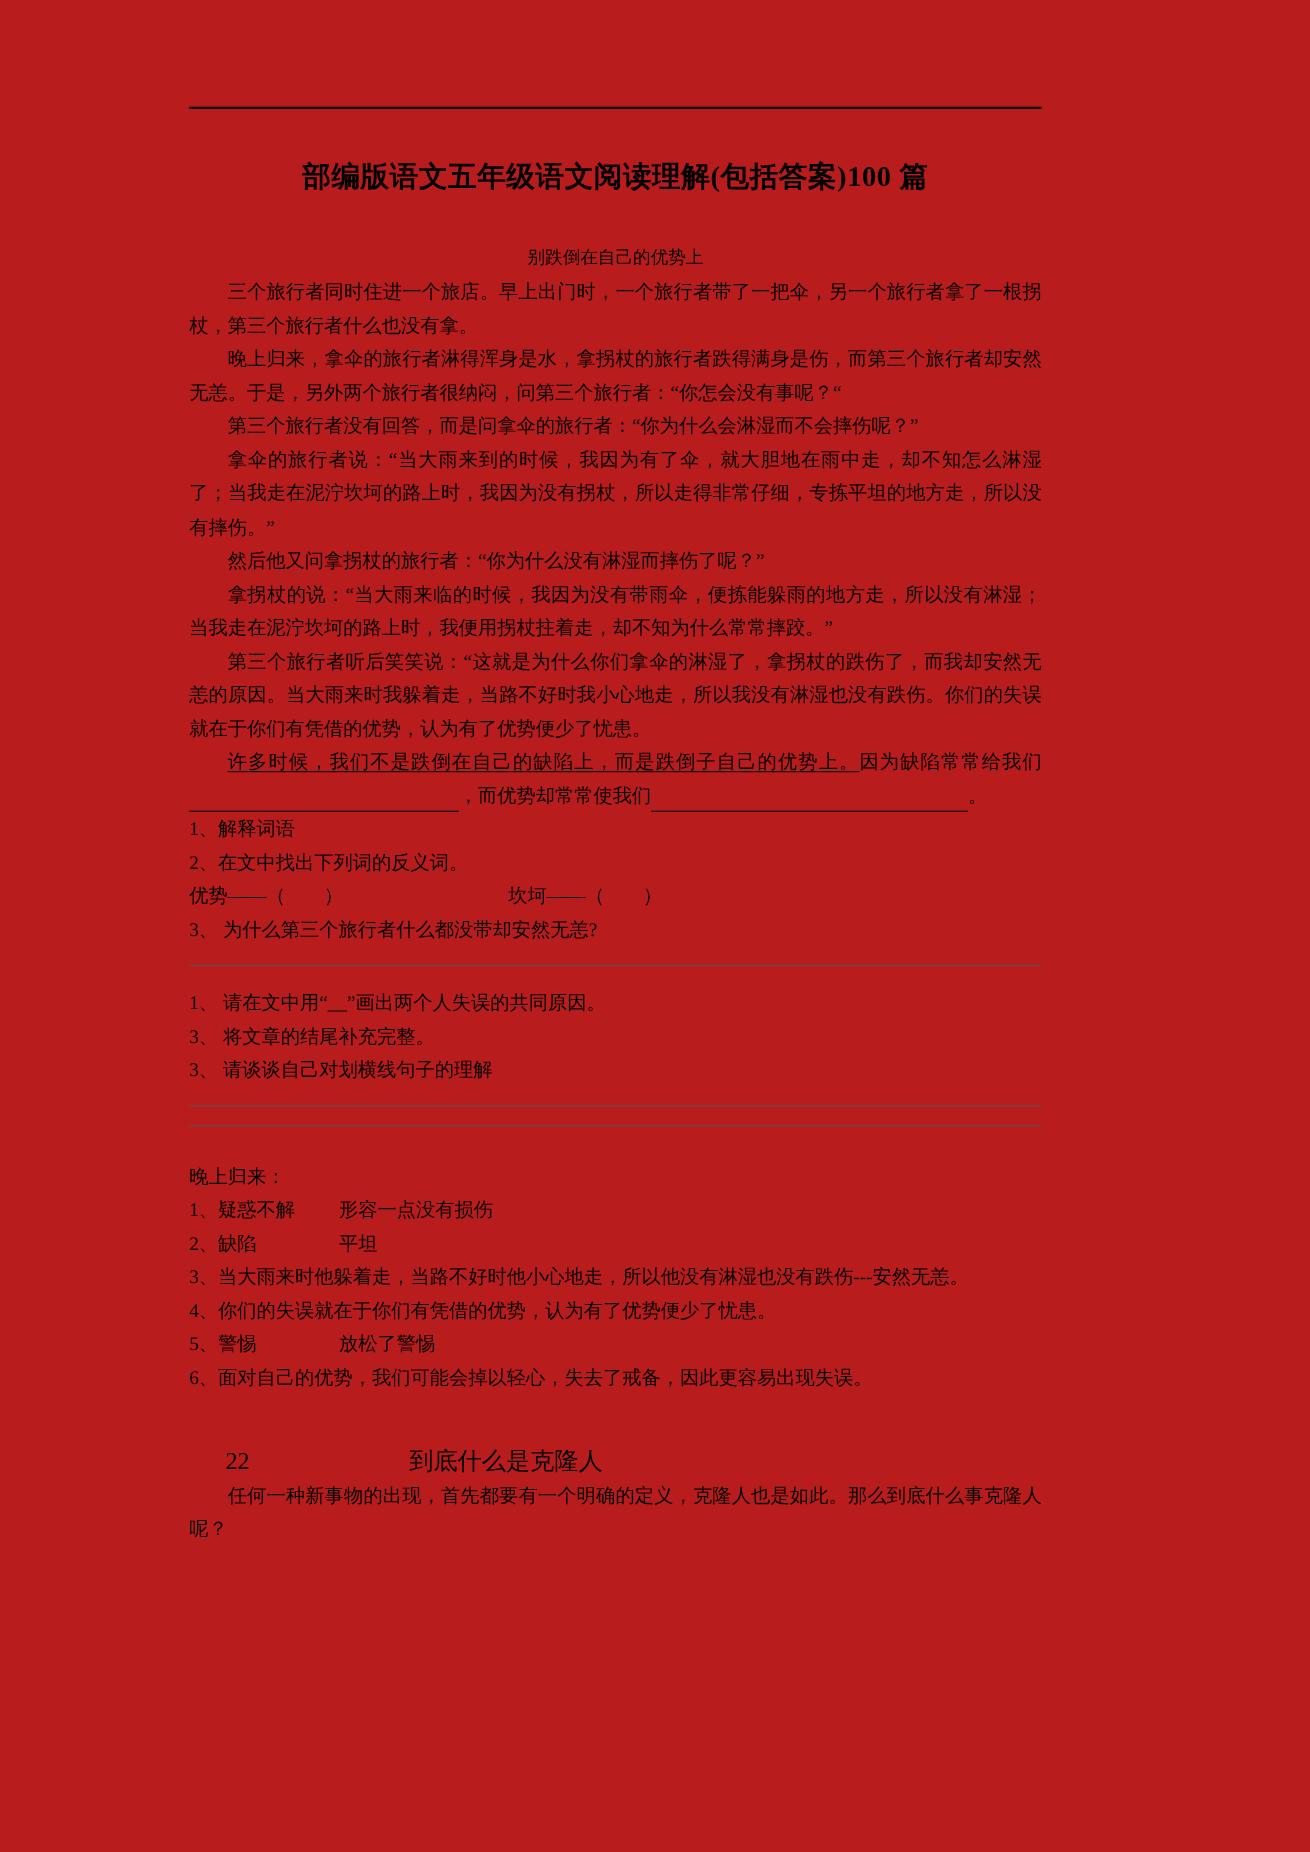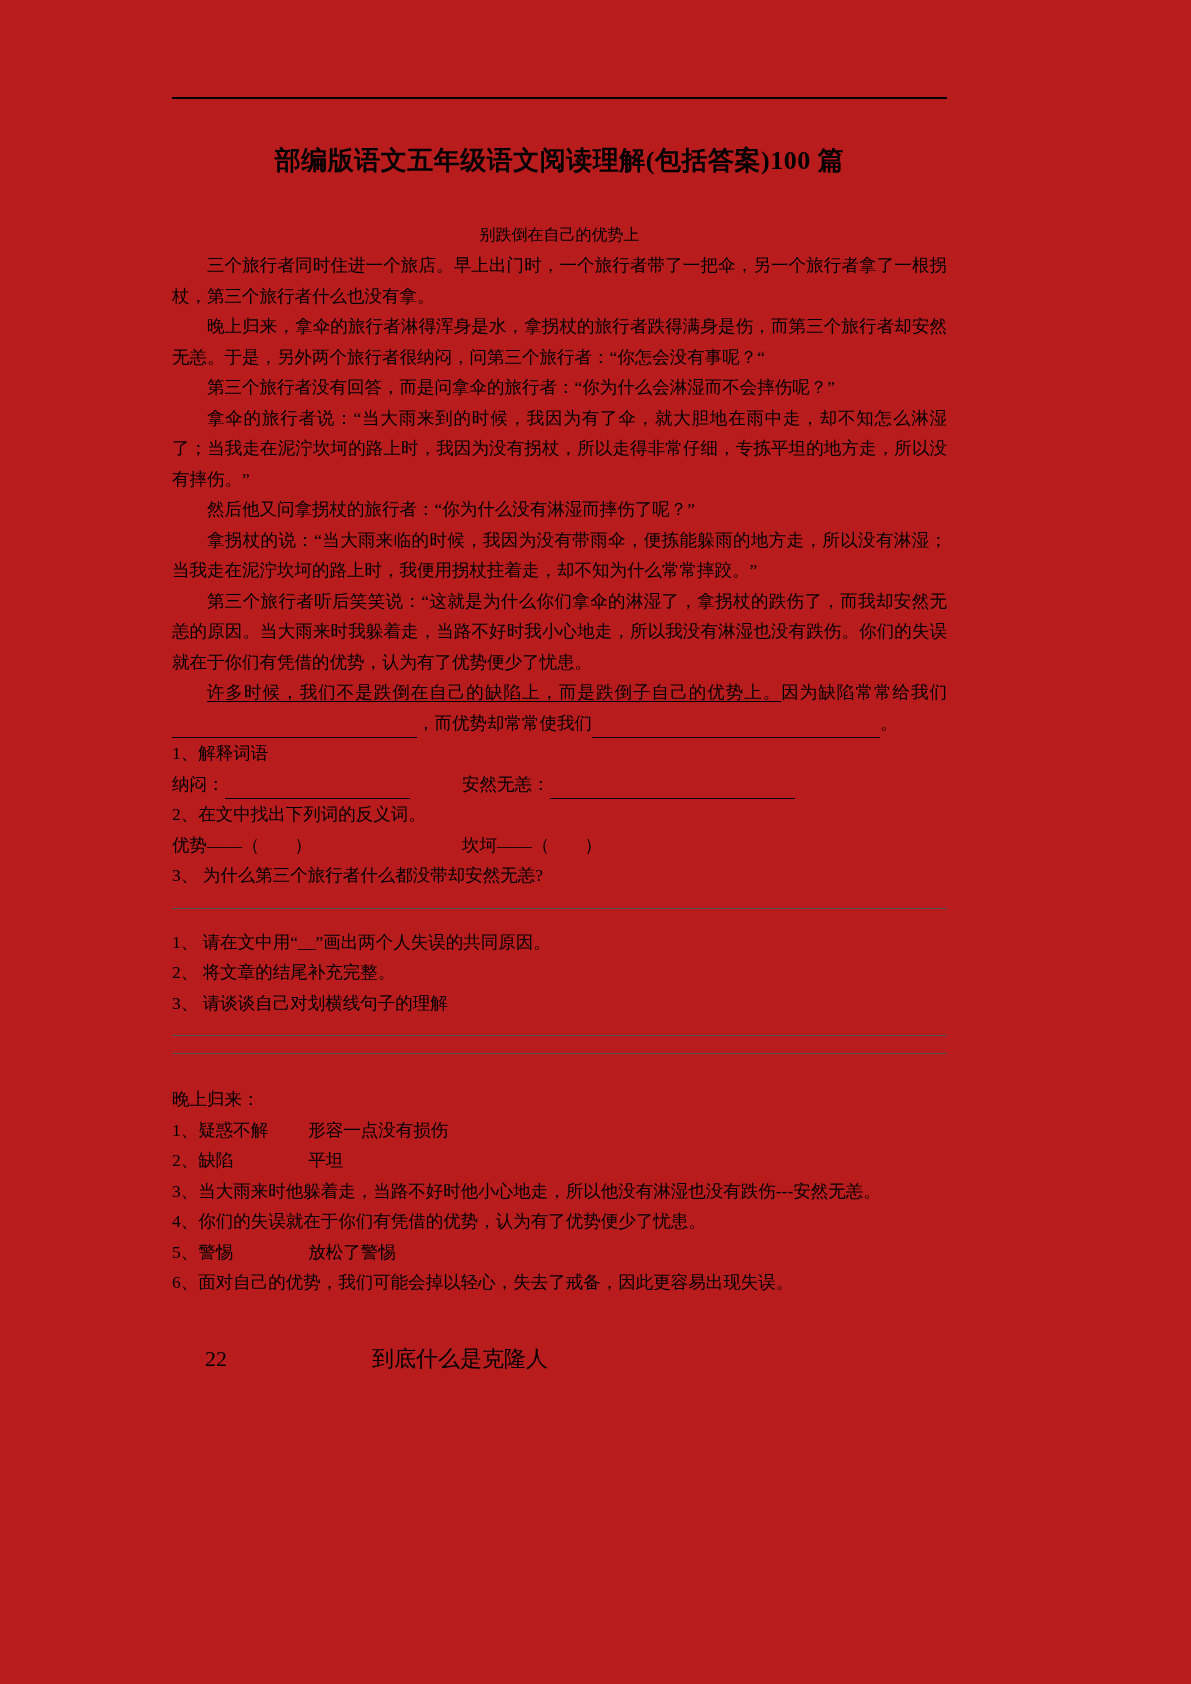--- a/index.html
+++ b/index.html
@@ -132,33 +132,32 @@
     <p class="para">第三个旅行者没有回答，而是问拿伞的旅行者：“你为什么会淋湿而不会摔伤呢？”</p>
     <p class="para">拿伞的旅行者说：“当大雨来到的时候，我因为有了伞，就大胆地在雨中走，却不知怎么淋湿了；当我走在泥泞坎坷的路上时，我因为没有拐杖，所以走得非常仔细，专拣平坦的地方走，所以没有摔伤。”</p>
     <p class="para">然后他又问拿拐杖的旅行者：“你为什么没有淋湿而摔伤了呢？”</p>
     <p class="para">拿拐杖的说：“当大雨来临的时候，我因为没有带雨伞，便拣能躲雨的地方走，所以没有淋湿；当我走在泥泞坎坷的路上时，我便用拐杖拄着走，却不知为什么常常摔跤。”</p>
     <p class="para">第三个旅行者听后笑笑说：“这就是为什么你们拿伞的淋湿了，拿拐杖的跌伤了，而我却安然无恙的原因。当大雨来时我躲着走，当路不好时我小心地走，所以我没有淋湿也没有跌伤。你们的失误就在于你们有凭借的优势，认为有了优势便少了忧患。</p>
 
     <p class="para"><span class="uline">许多时候，我们不是跌倒在自己的缺陷上，而是跌倒子自己的优势上。</span><span>因为缺陷常常给我们</span><span class="blank b-245"></span><span>，而优势却常常使我们</span><span class="blank b-285"></span><span>。</span></p>
 
     <p class="flat">1、解释词语</p>
 
-    <p class="flat"><span class="col2"><span>纳闷：</span><span class="blank b-180"></span></span><span>安然无恙：</span><span class="blank b-245"></span></p>
 
     <p class="flat">2、在文中找出下列词的反义词。</p>
 
     <p class="flat"><span class="col2">优势——（　　）</span><span>坎坷——（　　）</span></p>
 
     <p class="flat">3、 为什么第三个旅行者什么都没带却安然无恙?</p>
 
     <div class="answer-rule"></div>
     <div class="rule-gap"></div>
 
     <p class="flat">1、 请在文中用“__”画出两个人失误的共同原因。</p>
-    <p class="flat">2、 将文章的结尾补充完整。</p>
+    <p class="flat">3、 将文章的结尾补充完整。</p>
     <p class="flat">3、 请谈谈自己对划横线句子的理解</p>
 
     <div class="answer-rule"></div>
     <div class="answer-rule"></div>
 
     <div class="qa-gap"></div>
 
     <div class="answers">
       <p>晚上归来：</p>
 
@@ -175,15 +174,16 @@
       <p><span>6、</span><span>面对自己的优势，我们可能会掉以轻心，失去了戒备，因此更容易出现失误。</span></p>
     </div>
 
     <div class="tail-gap"></div>
 
     <div class="clone-head">
       <span class="clone-num">22</span>
       <span>到底什么是克隆人</span>
     </div>
 
+    <p class="para">任何一种新事物的出现，首先都要有一个明确的定义，克隆人也是如此。那么到底什么事克隆人呢？</p>
 
   </div>
 </div>
 
 </body></html>

